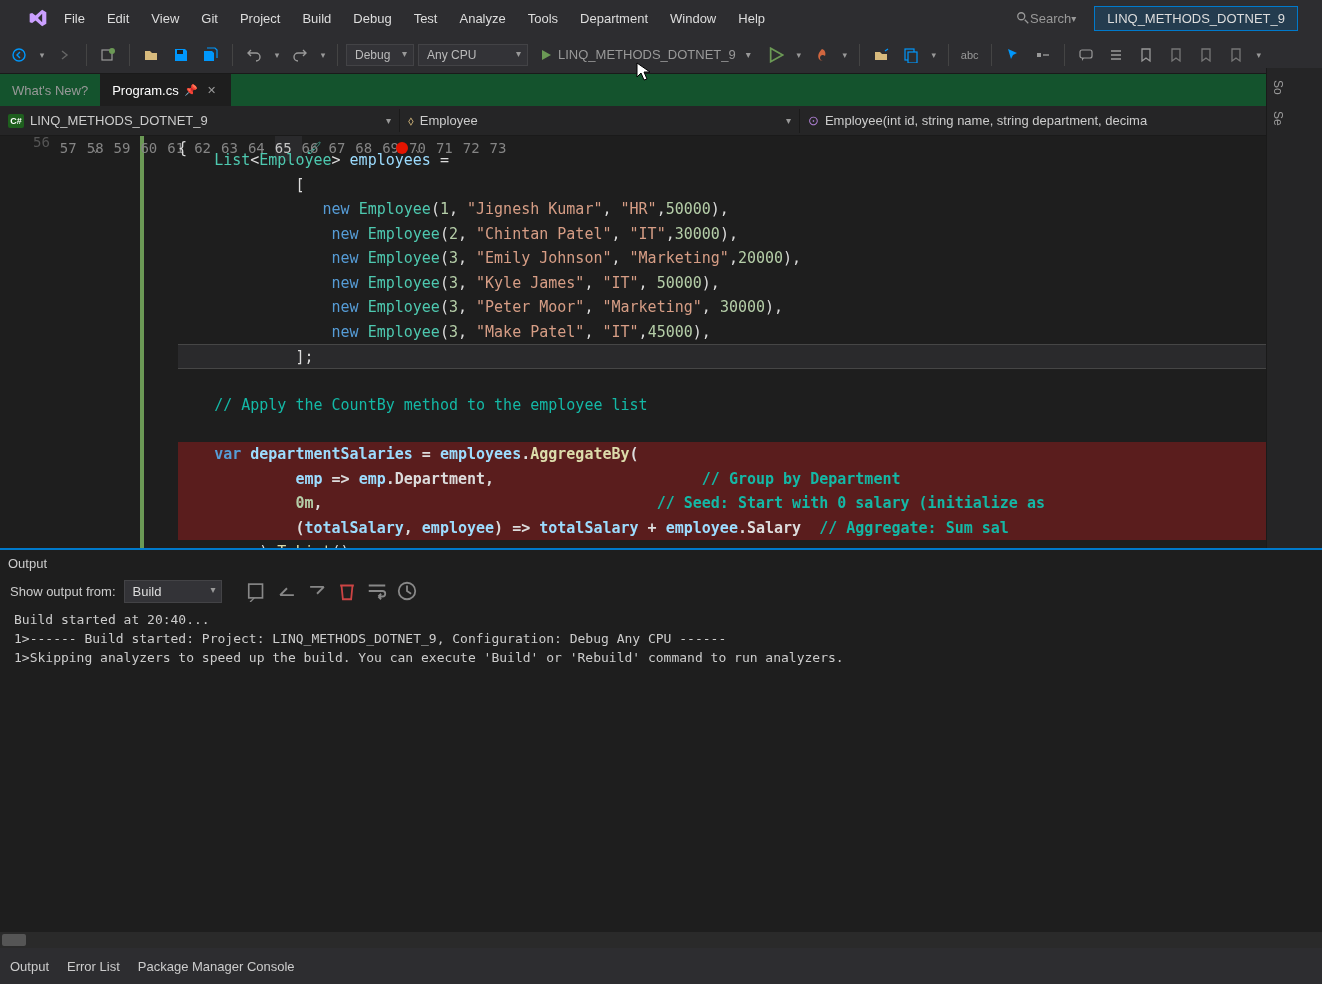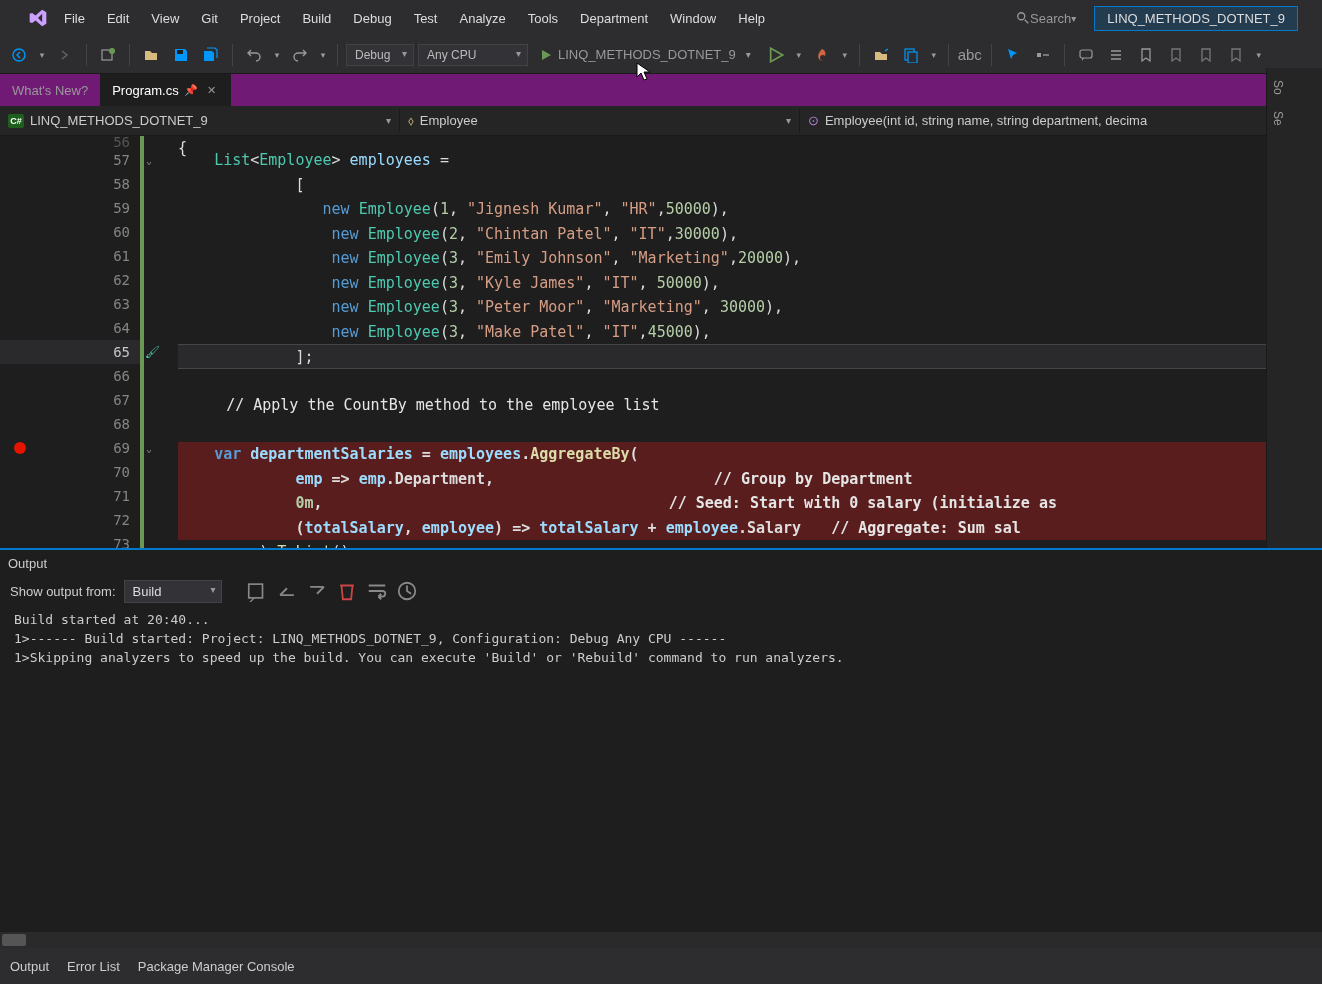--- a/index.html
+++ b/index.html
@@ -13,50 +13,50 @@
 .title-box{background:#007acc33;border:1px solid #007acc;padding:4px 12px;margin-left:8px;color:#ddd;}
 .toolbar{height:38px;background:#2d2d30;display:flex;align-items:center;padding:0 6px;gap:4px;border-bottom:1px solid #1a1a1a;}
 .tb-btn{width:26px;height:26px;display:flex;align-items:center;justify-content:center;color:#999;}
 .tb-btn svg{width:16px;height:16px;}
 .tb-sep{width:1px;height:22px;background:#444;margin:0 4px;}
 .tb-combo{background:#333337;border:1px solid #434346;padding:3px 20px 3px 8px;color:#bbb;font-size:12px;min-width:68px;position:relative;}
 .tb-combo:after{content:"▾";position:absolute;right:6px;top:3px;font-size:10px;color:#999;}
 .tb-play{display:flex;align-items:center;gap:6px;color:#999;padding:3px 8px;position:relative;}
 .tb-play svg{width:12px;height:12px;}
 .tb-play:after{content:"▾";font-size:10px;margin-left:4px;color:#999;}
-.tabstrip{height:32px;background:#701a75;display:flex;align-items:flex-end;position:relative;}
+.tabstrip{height:32px;background:#14532d;display:flex;align-items:flex-end;position:relative;}
 .tab{height:32px;padding:0 12px;display:flex;align-items:center;gap:6px;color:#999;font-size:13px;}
 .tab.active{background:#1e1e1e;color:#fff;}
 .tab .pin,.tab .close{width:14px;height:14px;display:flex;align-items:center;justify-content:center;font-size:11px;color:#999;}
 .tabstrip-right{margin-left:auto;display:flex;align-items:center;gap:8px;padding-right:6px;color:#999;}
 .navbar{height:30px;background:#252526;display:flex;align-items:center;border-bottom:1px solid #1a1a1a;}
 .nav-combo{flex:1;padding:4px 8px;color:#ccc;font-size:13px;display:flex;align-items:center;gap:6px;border-right:1px solid #1a1a1a;position:relative;}
 .nav-combo:after{content:"▾";position:absolute;right:8px;font-size:10px;color:#999;}
 .nav-combo .cs-icon{width:16px;height:14px;background:#1e5f1e;border-radius:2px;display:flex;align-items:center;justify-content:center;font-size:9px;color:#fff;font-weight:bold;}
 .nav-combo .class-icon{color:#d7ba7d;}
 .nav-combo .method-icon{color:#b180d7;}
 .nav-extra{width:30px;display:flex;align-items:center;justify-content:center;color:#999;}
 .ed-wrap{position:relative;height:420px;background:#1e1e1e;display:flex;}
-.gutter{width:140px;background:#1e1e1e;display:flex;flex-direction:column;font-family:Consolas,monospace;font-size:14px;}
+.gutter{width:140px;background:#1e1e1e;display:flex;flex-direction:row;font-family:Consolas,monospace;font-size:14px;padding-left:33px;}
 .gline{height:24.5px;display:flex;align-items:center;justify-content:flex-end;padding-right:10px;color:#858585;position:relative;}
 .gline.current{background:#2a2a2c;color:#c6c6c6;}
 .gline .bp{position:absolute;left:14px;width:12px;height:12px;background:#e51400;border-radius:50%;}
 .gline .chev{position:absolute;right:-12px;color:#999;font-size:10px;}
 .gline .brush{position:absolute;right:-20px;color:#4ec9b0;font-size:12px;}
 .greenbar{width:4px;background:#6b9955;}
 .codearea{flex:1;font-family:Consolas,monospace;font-size:15px;line-height:24.5px;position:relative;padding-left:34px;}
 .cline{height:24.5px;white-space:pre;position:relative;}
 .cline.current{background:#2a2a2c;border:1px solid #464646;border-left:none;border-right:none;}
 .cline.hl{background:#5a1d1d;font-weight:bold;}
 .kw{color:#569cd6;}
 .type{color:#4ec9b0;}
 .var{color:#9cdcfe;}
 .str{color:#d69d85;}
 .num{color:#b5cea8;}
-.com{color:#e5e5e5;margin-left:12px;}
+.com{color:#14b8a6;}
 .fn{color:#dcdcaa;}
 .pln{color:#dcdcdc;}
 .scroll-v{position:absolute;right:0;top:0;width:16px;height:100%;background:#2a2a2a;}
 .scroll-thumb{position:absolute;right:2px;width:12px;background:#555;border-radius:2px;}
 .minimap{position:absolute;right:16px;top:0;width:14px;height:100%;background:#1e1e1e;}
 .minimap-mark{position:absolute;right:0;width:14px;height:3px;}
 .rightpanel{position:absolute;right:0;top:68px;width:56px;height:500px;background:#252526;border-left:1px solid #1a1a1a;display:flex;flex-direction:column;padding-top:4px;}
 .rightpanel .rtab{writing-mode:vertical-lr;padding:8px 4px;color:#999;font-size:12px;}
 .output-panel{position:absolute;left:0;right:0;bottom:36px;height:400px;background:#1e1e1e;border-top:2px solid #007acc;}
 .output-header{height:26px;display:flex;align-items:center;padding:0 8px;color:#ccc;font-size:13px;}
@@ -197,21 +197,21 @@
       <svg viewBox="0 0 16 16">
         <rect x="2" y="2" width="9" height="11" fill="none" stroke="#0097fb" stroke-width="1.2"></rect>
         <rect x="5" y="5" width="9" height="11" fill="#2d2d30" stroke="#0097fb" stroke-width="1.2"></rect>
       </svg>
     </div>
   <div class="tb-btn" style="width:12px;">
       <span style="font-size:9px;">▾</span>
     </div>
   <div class="tb-sep"></div>
   <div class="tb-btn">
-      <span style="font-size:15px;color:#999;">abc</span>
+      <span style="font-size:11px;color:#999;">abc</span>
     </div>
   <div class="tb-sep"></div>
   <div class="tb-btn">
       <svg viewBox="0 0 16 16">
         <path d="M3 2l3 10 2-4 4-2z" fill="#0097fb"></path>
       </svg>
     </div>
   <div class="tb-btn">
       <svg viewBox="0 0 16 16">
         <rect x="2" y="6" width="4" height="4" fill="#999"></rect>

